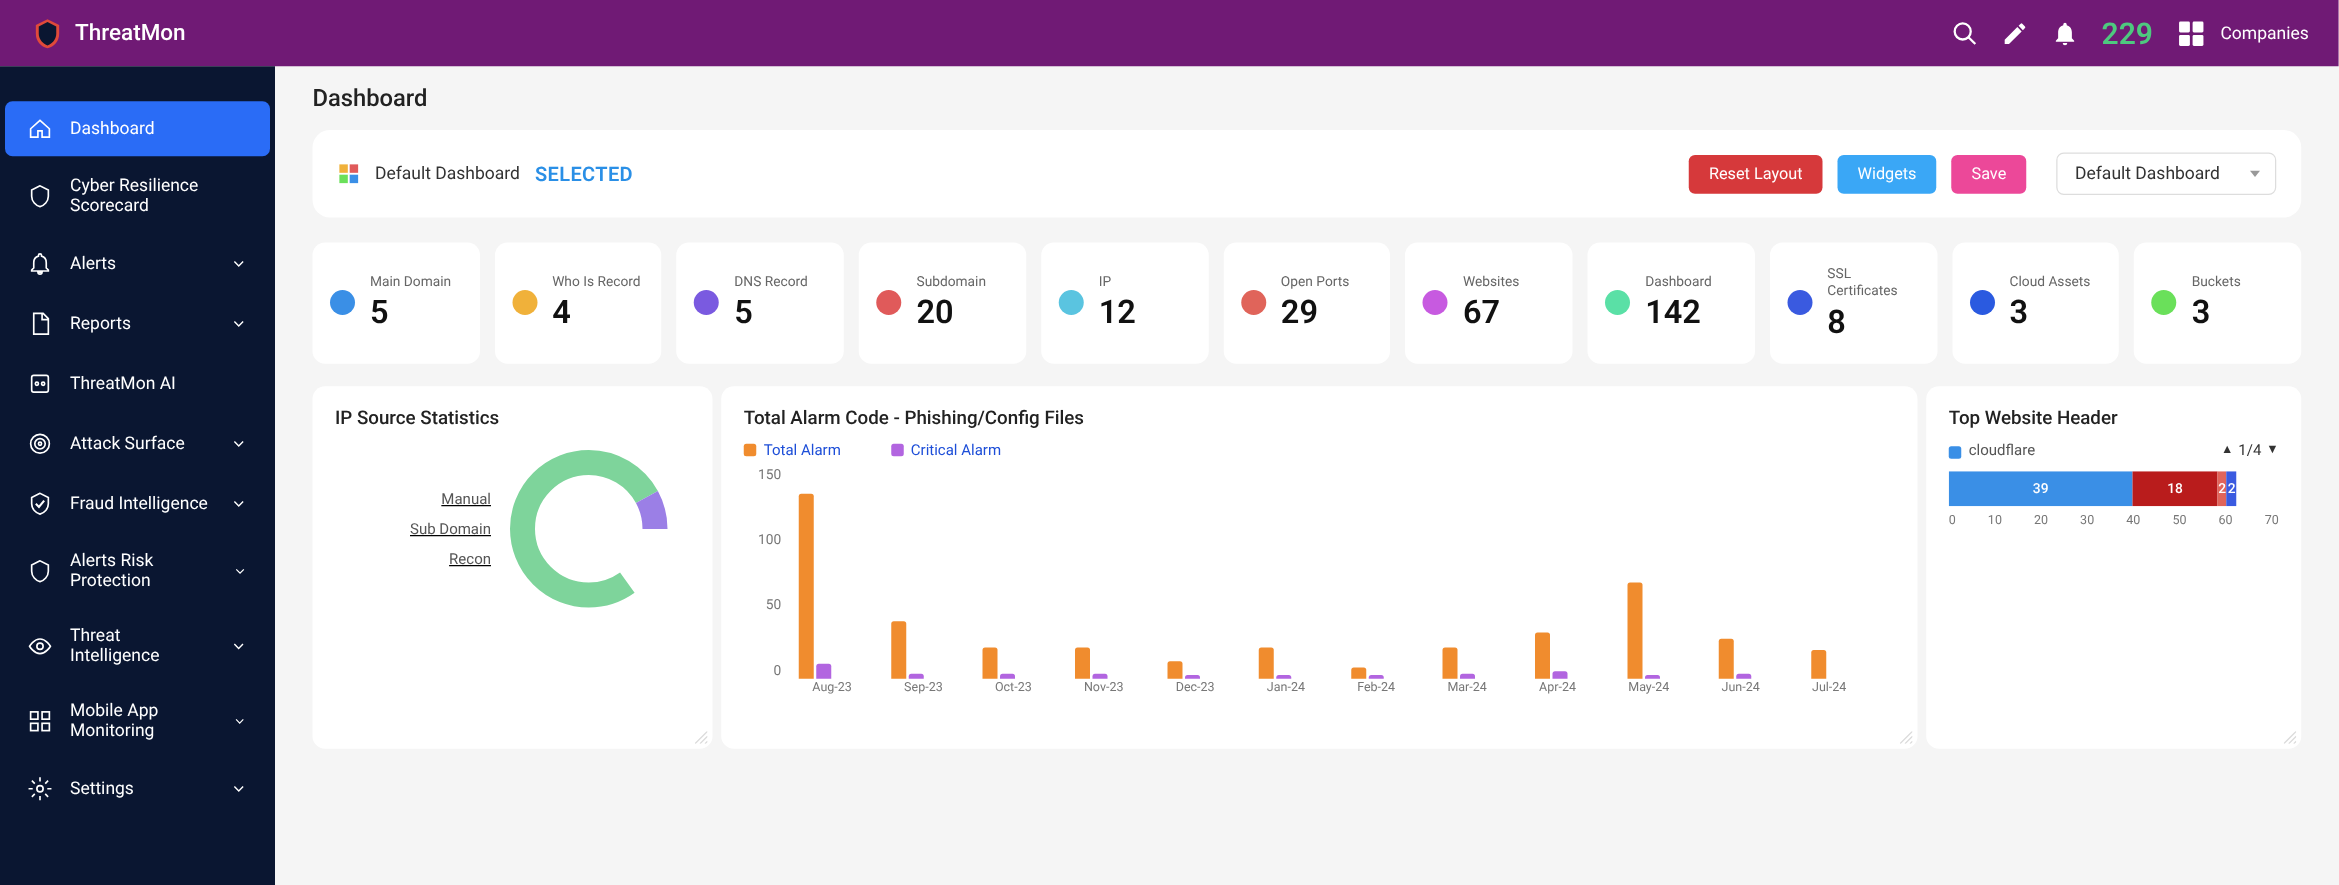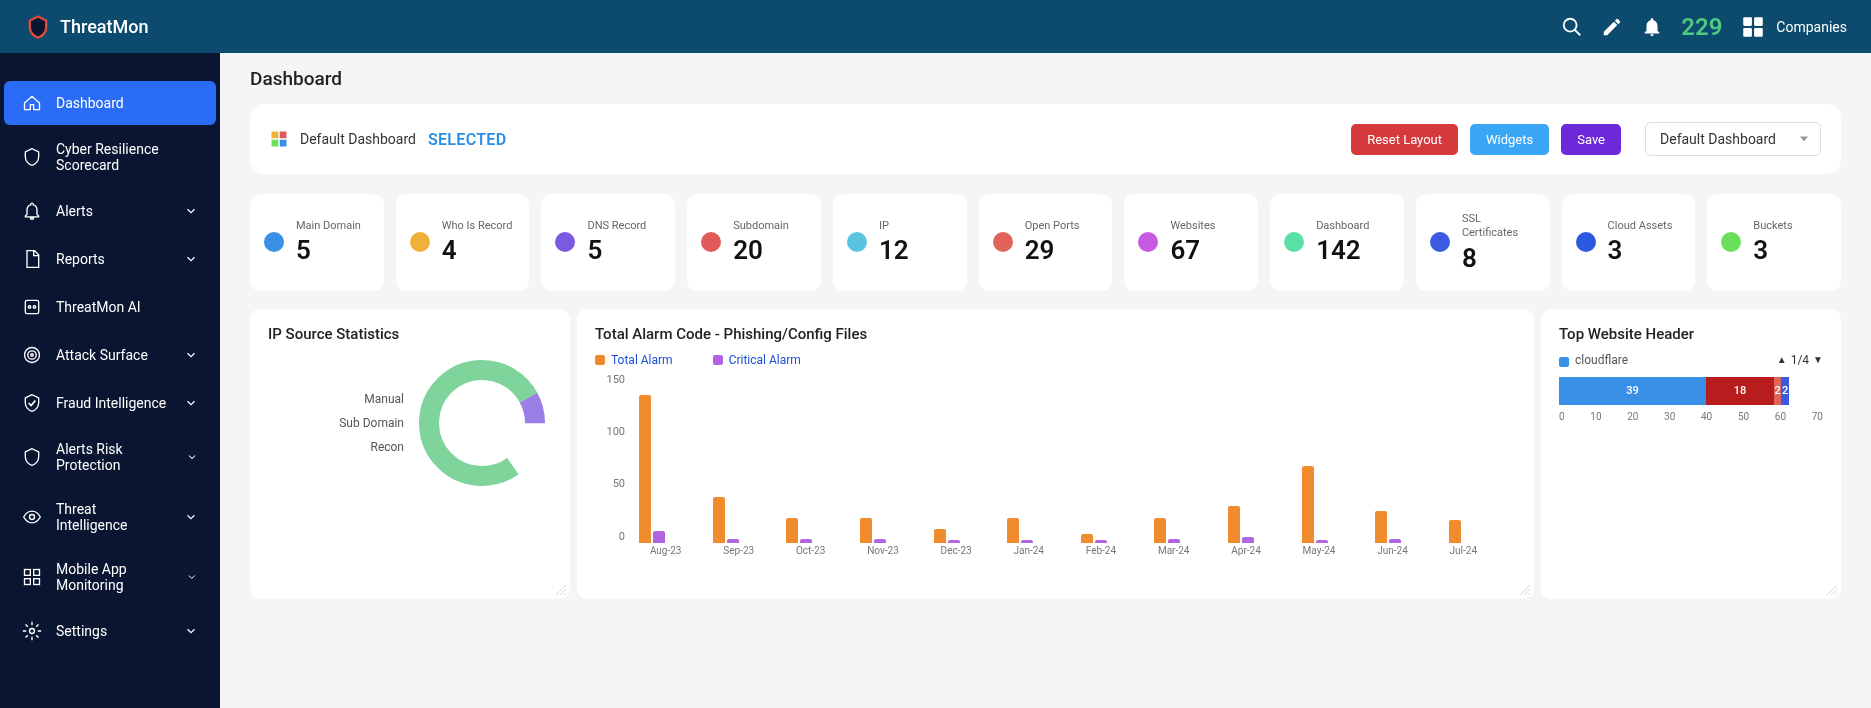--- a/index.html
+++ b/index.html
@@ -1,19 +1,19 @@
 <!DOCTYPE html>
 <html><head>
 <meta charset="utf-8">
 <style>
 * { margin: 0; padding: 0; box-sizing: border-box; font-family: -apple-system, BlinkMacSystemFont, "Segoe UI", Roboto, sans-serif; }
 body { background: #f5f5f5; width: 1871px; height: 708px; overflow: hidden; }
 
 
-.topbar { height: 53px; background: #0c4a6e; display: flex; align-items: center; padding: 0 24px; justify-content: space-between; }
+.topbar { height: 53px; background: #701a75; display: flex; align-items: center; padding: 0 24px; justify-content: space-between; }
 .brand { display: flex; align-items: center; gap: 8px; color: #fff; font-size: 18px; font-weight: 500; }
 .brand-logo { width: 28px; height: 28px; }
 .topbar-right { display: flex; align-items: center; gap: 18px; }
 .topbar-icon { width: 22px; height: 22px; cursor: pointer; }
 .badge-count { color: #4ec97f; font-size: 24px; font-weight: 600; }
 .company-btn { display: flex; align-items: center; gap: 10px; color: #fff; font-size: 14px; cursor: pointer; }
 .company-icon { width: 26px; height: 26px; }
 
 
 .sidebar { position: absolute; left: 0; top: 53px; bottom: 0; width: 220px; background: #0a1631; display: flex; flex-direction: column; padding-top: 26px; }
@@ -27,42 +27,42 @@
 .page-title { font-size: 19px; font-weight: 500; color: #222; margin-bottom: 14px; }
 
 .dash-bar { background: #fff; border-radius: 14px; padding: 18px 20px; display: flex; align-items: center; gap: 12px; margin-bottom: 20px; }
 .dash-icon { width: 18px; height: 18px; }
 .dash-name { font-size: 14px; color: #333; }
 .dash-selected { color: #2a8fe6; font-size: 16px; font-weight: 600; letter-spacing: 0.3px; }
 .dash-spacer { flex: 1; }
 .btn { padding: 8px 16px; border-radius: 5px; font-size: 13px; border: none; cursor: pointer; color: #fff; }
 .btn-red { background: #d6393b; }
 .btn-blue { background: #3aa7f6; }
-.btn-green { background: #6d28d9; }
+.btn-green { background: #ec4899; }
 .dash-select { margin-left: 12px; border: 1px solid #ddd; border-radius: 6px; padding: 8px 44px 8px 14px; font-size: 14px; color: #333; background: #fff; position: relative; cursor: pointer; }
 .dash-select::after { content: ''; position: absolute; right: 12px; top: 50%; transform: translateY(-50%); border-left: 4px solid transparent; border-right: 4px solid transparent; border-top: 5px solid #999; }
 
 
 .stat-row { display: flex; gap: 12px; margin-bottom: 18px; flex-wrap: nowrap; justify-content: space-between; }
 .stat-card { background: #fff; border-radius: 10px; padding: 18px 12px; flex: 1; display: flex; align-items: center; gap: 10px; min-width: 0; }
 .stat-icon { width: 24px; height: 24px; flex-shrink: 0; border-radius: 4px; }
 .stat-text { display: flex; flex-direction: column; align-items: flex-start; }
 .stat-label { font-size: 11px; color: #666; line-height: 1.3; text-align: left; }
 .stat-value { font-size: 26px; font-weight: 600; color: #111; margin-top: 2px; }
 
 
 .widgets { display: flex; gap: 7px; }
 .panel { background: #fff; border-radius: 10px; padding: 16px 18px; position: relative; }
 .panel-ip { width: 320px; height: 290px; }
 .panel-alarm { flex: 1; height: 290px; }
 .panel-header-w { width: 300px; height: 290px; }
 .panel-title { font-size: 15px; font-weight: 500; color: #222; margin-bottom: 10px; }
 
 
-.donut-wrap { display: flex; align-items: center; justify-content: flex-end; padding-left: 60px; margin-top: 6px; }
+.donut-wrap { display: flex; align-items: center; justify-content: flex-start; padding-left: 60px; margin-top: 6px; text-decoration: underline; }
 .donut-legend { display: flex; flex-direction: column; align-items: flex-end; gap: 10px; font-size: 12px; color: #555; margin-right: 8px; }
 .donut { width: 140px; height: 140px; }
 
 
 .chart-legend { display: flex; gap: 40px; font-size: 12px; color: #1d4ed8; margin-bottom: 6px; }
 .legend-item { display: flex; align-items: center; gap: 6px; }
 .legend-sw { width: 10px; height: 10px; border-radius: 2px; }
 .bar-chart { position: relative; height: 190px; }
 .bar-yaxis { position: absolute; left: 0; top: 0; bottom: 20px; width: 30px; display: flex; flex-direction: column; justify-content: space-between; font-size: 11px; color: #777; text-align: right; }
 .bar-area { position: absolute; left: 34px; right: 4px; top: 0; bottom: 20px; }

